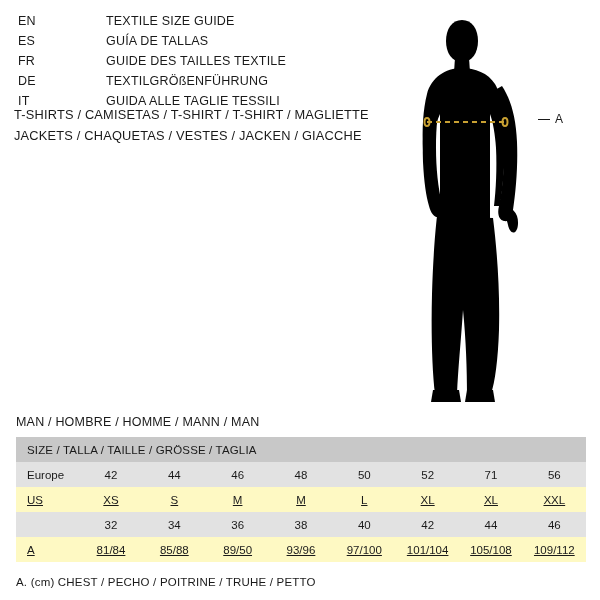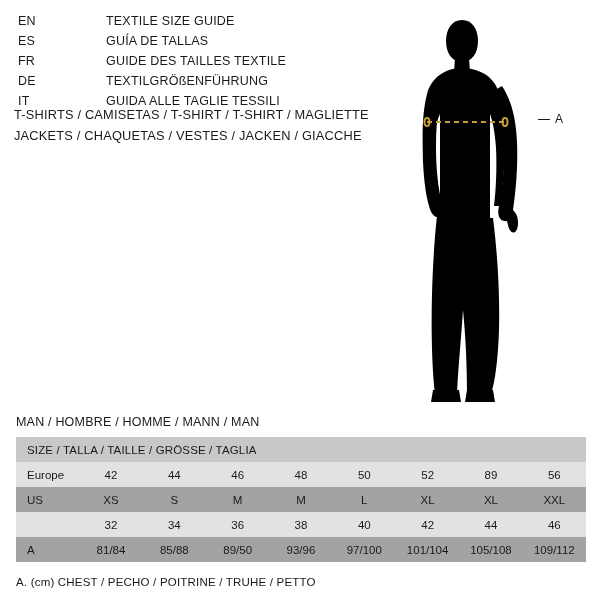--- a/index.html
+++ b/index.html
@@ -122,21 +122,22 @@
   }
   tr.header-row td {
     background: #c8c8c8;
     font-size: 11.5px;
     letter-spacing: 0.15px;
   }
   tr.shade td {
     background: #e2e2e2;
   }
   tr.plain td {
-    background: #a3a3a3;
+    background: #fef9c3;
+    text-decoration: underline;
   }
   .footnote {
     margin-top: 14px;
     font-size: 11.5px;
     letter-spacing: 0.2px;
     color: #1a1a1a;
   }
 </style>
 </head>
 <body>
@@ -232,21 +233,21 @@
         <td class="label" colspan="9">SIZE / TALLA / TAILLE / GRÖSSE / TAGLIA</td>
       </tr>
       <tr class="shade">
         <td class="label">Europe</td>
         <td class="val">42</td>
         <td class="val">44</td>
         <td class="val">46</td>
         <td class="val">48</td>
         <td class="val">50</td>
         <td class="val">52</td>
-        <td class="val">89</td>
+        <td class="val">71</td>
         <td class="val">56</td>
       </tr>
       <tr class="plain">
         <td class="label">US</td>
         <td class="val">XS</td>
         <td class="val">S</td>
         <td class="val">M</td>
         <td class="val">M</td>
         <td class="val">L</td>
         <td class="val">XL</td>

